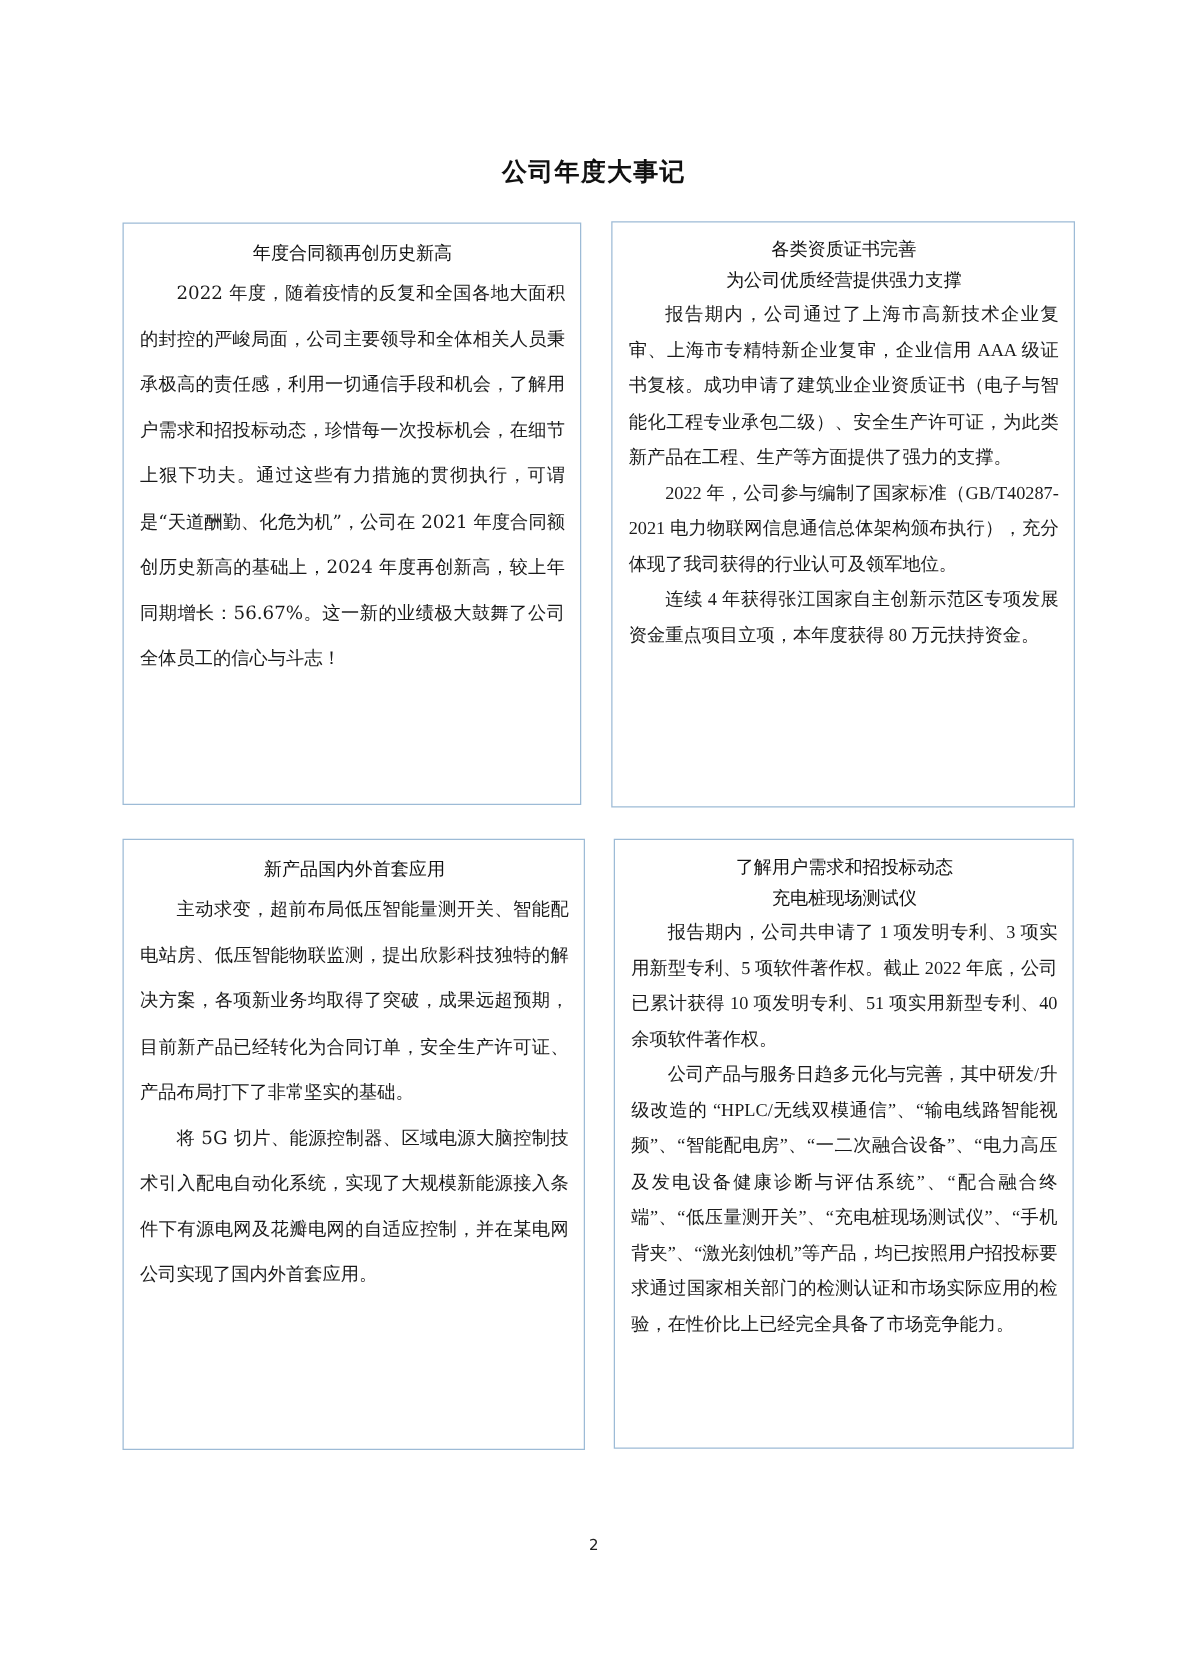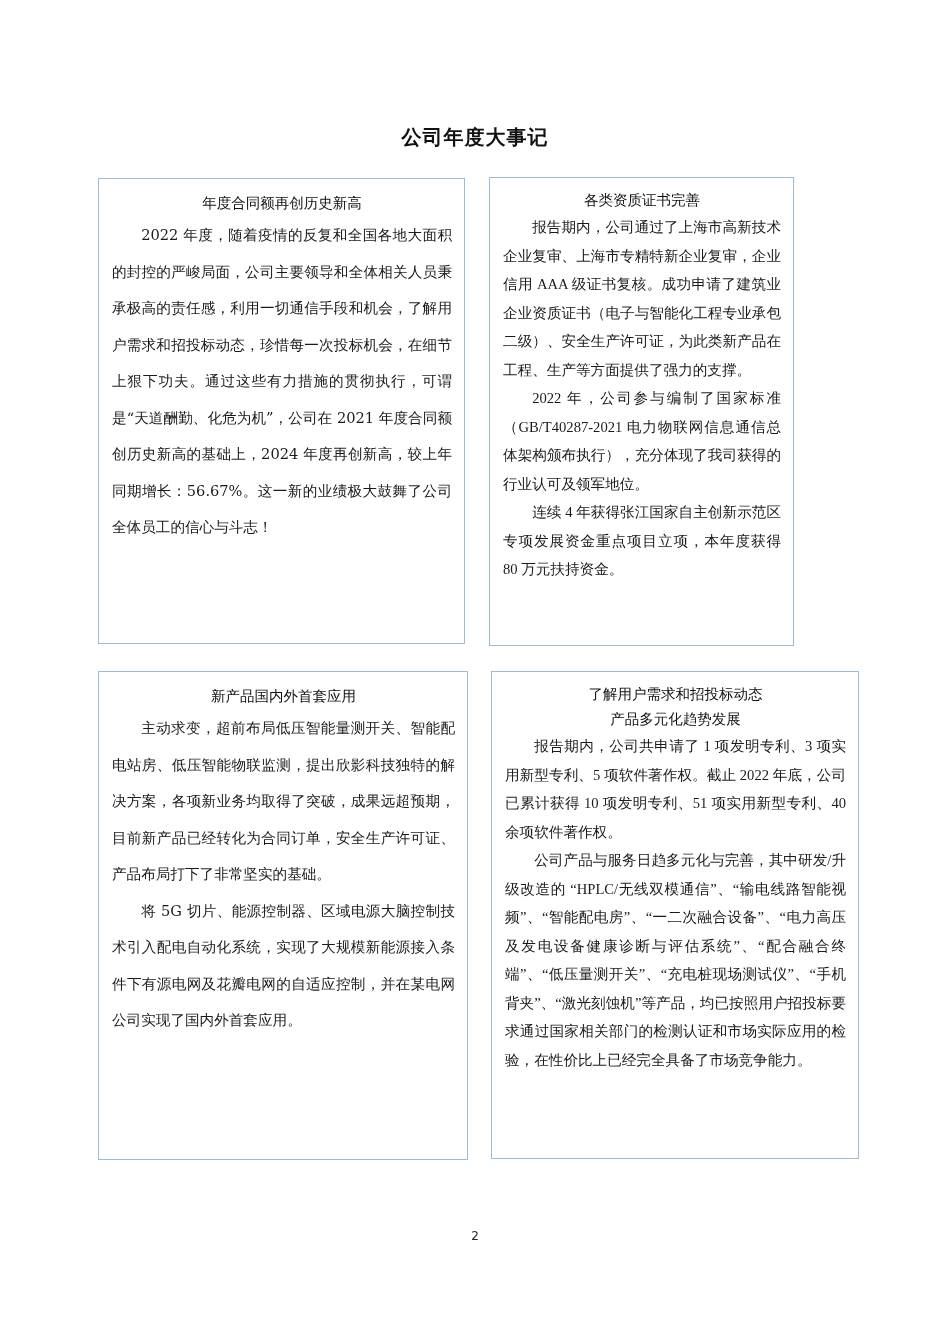--- a/index.html
+++ b/index.html
@@ -43,21 +43,21 @@
     }
     .para {
       font-size: 14.6px;
       text-indent: 2em;
       text-align: justify;
       margin: 0;
     }
     .loose .para { line-height: 36.5px; }
     .tight .para { line-height: 28.5px; font-family: Liberation Serif, serif; }
     #box1 { left: 98px;  top: 178px; width: 367px; height: 466px; }
-    #box2 { left: 489px; top: 177px; width: 305px; height: 469px; }
+    #box2 { left: 489px; top: 177px; width: 371px; height: 469px; }
     #box3 { left: 98px;  top: 671px; width: 370px; height: 489px; }
     #box4 { left: 491px; top: 671px; width: 368px; height: 488px; }
     #box1 .box-title, #box3 .box-title { margin-top: 1px; margin-bottom: 1px; }
     #box2 .box-title, #box4 .box-title { margin-top: -1px; }
     .page-number {
       position: absolute;
       top: 1229px;
       left: 0;
       width: 950px;
       text-align: center;
@@ -71,31 +71,32 @@
 
 <div class="page-title">公司年度大事记</div>
 
 <div class="box loose" id="box1">
   <div class="box-title">年度合同额再创历史新高</div>
   <p class="para">2022 年度，随着疫情的反复和全国各地大面积的封控的严峻局面，公司主要领导和全体相关人员秉承极高的责任感，利用一切通信手段和机会，了解用户需求和招投标动态，珍惜每一次投标机会，在细节上狠下功夫。通过这些有力措施的贯彻执行，可谓是“天道酬勤、化危为机”，公司在 2021 年度合同额创历史新高的基础上，2024 年度再创新高，较上年同期增长：56.67%。这一新的业绩极大鼓舞了公司全体员工的信心与斗志！</p>
 </div>
 
 <div class="box tight" id="box2">
   <div class="box-title">各类资质证书完善</div>
+  <div class="box-title">为公司优质经营提供强力支撑</div>
   <p class="para">报告期内，公司通过了上海市高新技术企业复审、上海市专精特新企业复审，企业信用 AAA 级证书复核。成功申请了建筑业企业资质证书（电子与智能化工程专业承包二级）、安全生产许可证，为此类新产品在工程、生产等方面提供了强力的支撑。</p>
   <p class="para">2022 年，公司参与编制了国家标准（GB/T40287-2021 电力物联网信息通信总体架构颁布执行），充分体现了我司获得的行业认可及领军地位。</p>
   <p class="para">连续 4 年获得张江国家自主创新示范区专项发展资金重点项目立项，本年度获得 80 万元扶持资金。</p>
 </div>
 
 <div class="box loose" id="box3">
   <div class="box-title">新产品国内外首套应用</div>
   <p class="para">主动求变，超前布局低压智能量测开关、智能配电站房、低压智能物联监测，提出欣影科技独特的解决方案，各项新业务均取得了突破，成果远超预期，目前新产品已经转化为合同订单，安全生产许可证、产品布局打下了非常坚实的基础。</p>
   <p class="para">将 5G 切片、能源控制器、区域电源大脑控制技术引入配电自动化系统，实现了大规模新能源接入条件下有源电网及花瓣电网的自适应控制，并在某电网公司实现了国内外首套应用。</p>
 </div>
 
 <div class="box tight" id="box4">
   <div class="box-title">了解用户需求和招投标动态</div>
-  <div class="box-title">产品多元化趋势发展</div>
+  <div class="box-title">充电桩现场测试仪</div>
   <p class="para">报告期内，公司共申请了 1 项发明专利、3 项实用新型专利、5 项软件著作权。截止 2022 年底，公司已累计获得 10 项发明专利、51 项实用新型专利、40 余项软件著作权。</p>
   <p class="para">公司产品与服务日趋多元化与完善，其中研发/升级改造的 “HPLC/无线双模通信”、“输电线路智能视频”、“智能配电房”、“一二次融合设备”、“电力高压及发电设备健康诊断与评估系统”、“配合融合终端”、“低压量测开关”、“充电桩现场测试仪”、“手机背夹”、“激光刻蚀机”等产品，均已按照用户招投标要求通过国家相关部门的检测认证和市场实际应用的检验，在性价比上已经完全具备了市场竞争能力。</p>
 </div>
 
 <div class="page-number">2</div>
 
 </body></html>

